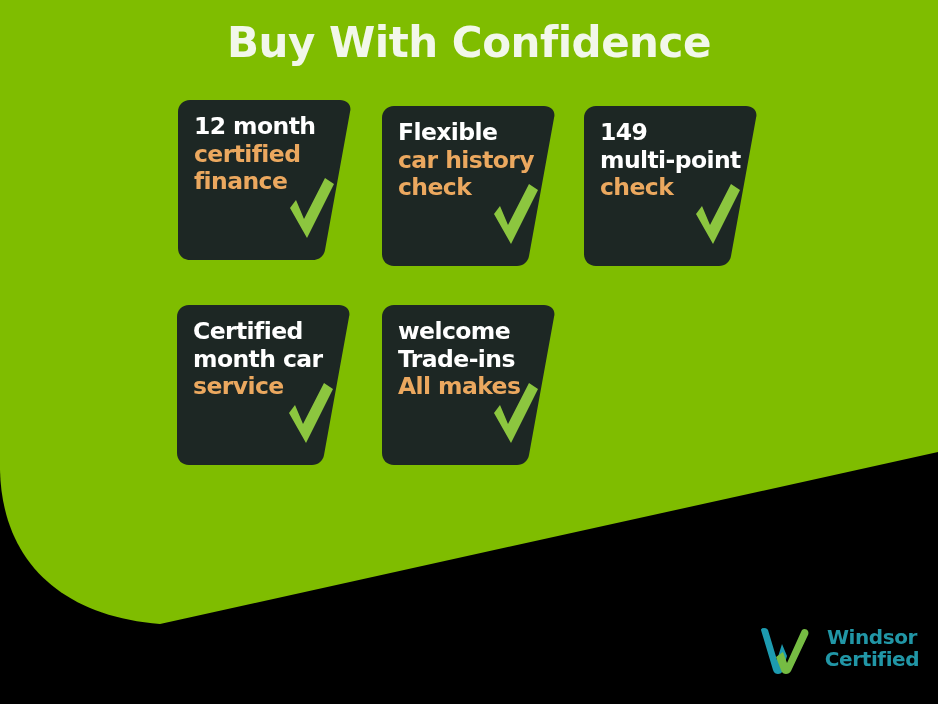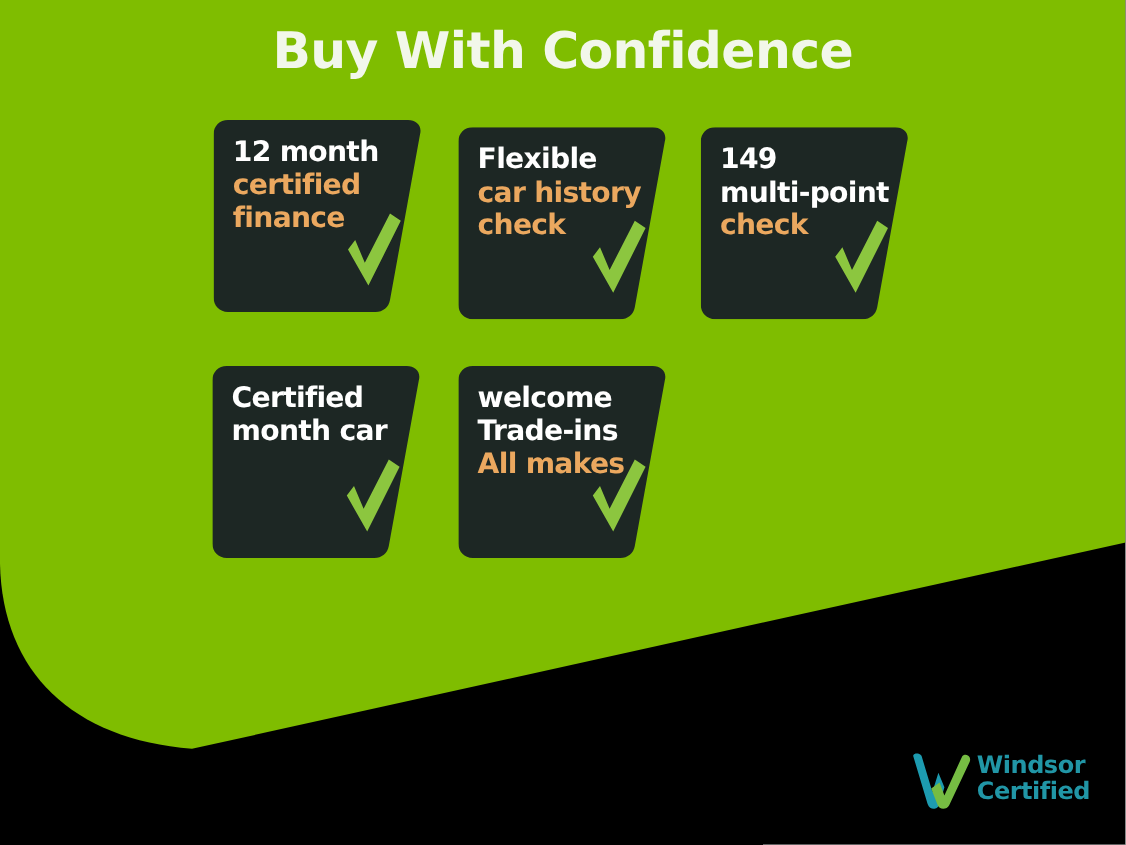--- a/index.html
+++ b/index.html
@@ -106,20 +106,21 @@
     position: absolute;
     left: 56px;
     top: 2px;
     width: 116px;
     font-family: "DejaVu Sans", sans-serif;
     font-size: 20px;
     font-weight: bold;
     line-height: 1.12;
     color: #2196a6;
     letter-spacing: -0.4px;
+    text-align: center;
   }
   .logo-wordmark span { display: block; }
 </style>
 </head>
 <body>
 
 <div id="stage">
 
   <svg class="green-shape" viewBox="0 0 938 704" preserveAspectRatio="none" aria-hidden="true">
     <path d="M0,0 L938,0 L938,452
@@ -172,20 +173,21 @@
 
     <div class="card card-r2c1">
       <svg class="card-shape" viewBox="0 0 174 160" preserveAspectRatio="none" aria-hidden="true">
         <path d="M12,0 H162 C169,0 174,5 172,12 L147,150 C146,156 141,160 135,160
                  H12 C5,160 0,155 0,148 V12 C0,5 5,0 12,0 Z" fill="#1d2724"></path>
         <path d="M118,100 L126,119 L147,78 L156,84 L129,138 L112,108 Z" fill="#8cc63f"></path>
       </svg>
       <div class="card-text">
         <span class="line-white">Certified</span>
         <span class="line-white">month car</span>
+        <span class="line-orange">service</span>
       </div>
     </div>
 
     <div class="card card-r2c2">
       <svg class="card-shape" viewBox="0 0 174 160" preserveAspectRatio="none" aria-hidden="true">
         <path d="M12,0 H162 C169,0 174,5 172,12 L147,150 C146,156 141,160 135,160
                  H12 C5,160 0,155 0,148 V12 C0,5 5,0 12,0 Z" fill="#1d2724"></path>
         <path d="M118,100 L126,119 L147,78 L156,84 L129,138 L112,108 Z" fill="#8cc63f"></path>
       </svg>
       <div class="card-text">

